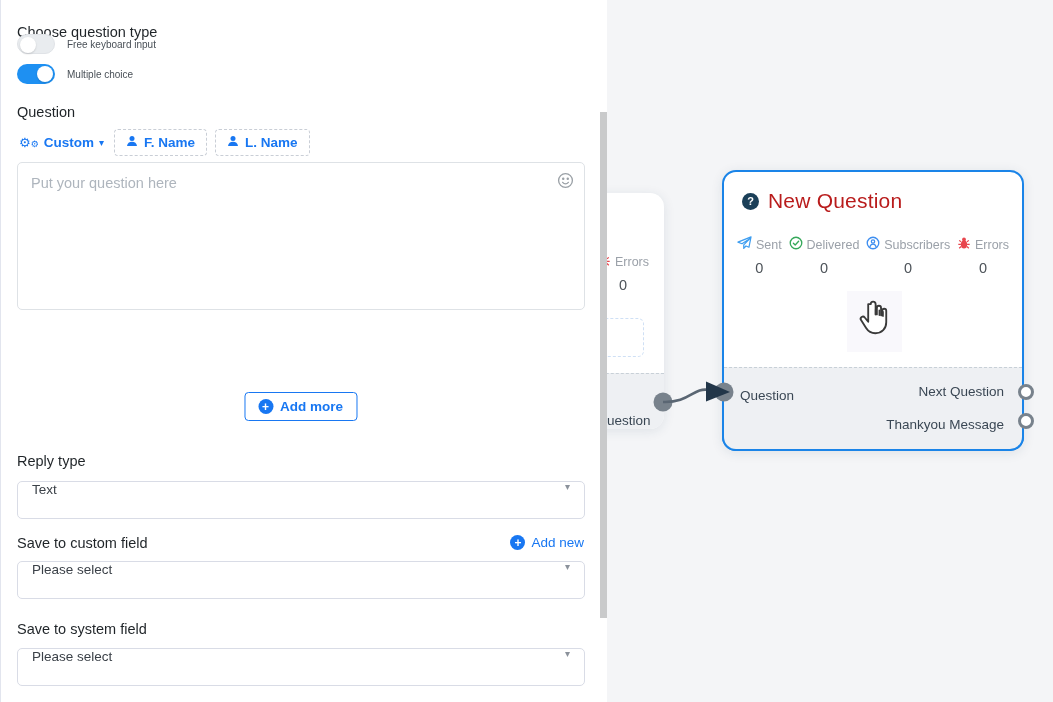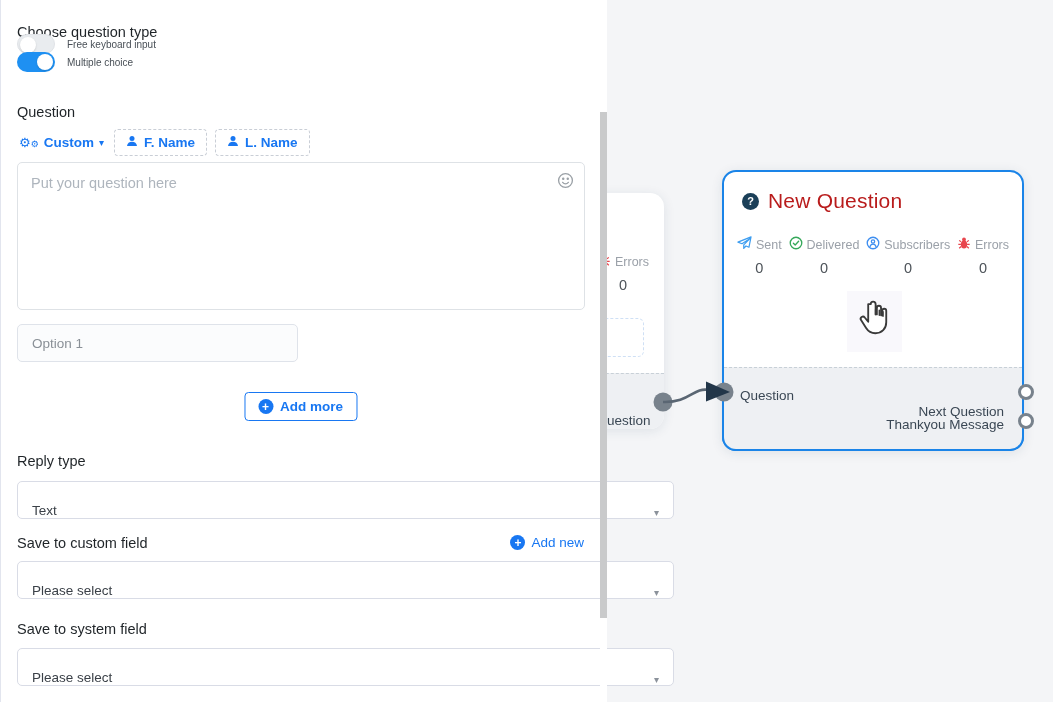--- a/index.html
+++ b/index.html
@@ -34,21 +34,21 @@
   .stat-value { margin-top:7px; font-size:14.5px; color:#4d5359; }
 
   .cursor-pad { position:absolute; left:123px; top:119px; width:55px; height:61px; background:#f9f8fc;
       display:flex; align-items:center; justify-content:center; }
 
   .node-main .node-footer { position:absolute; left:-2px; right:-2px; bottom:-2px; top:195px;
       background:#eef0f3; border:2px solid #1a84e8; border-top:none; border-radius:0 0 14px 14px; }
   .dash-sep { position:absolute; left:0; right:0; top:195px; border-top:1px dashed #c8d0d7; }
   .port-label { position:absolute; font-size:13.5px; color:#3a4754; }
   .lbl-in   { left:16px;  top:216px; }
-  .lbl-out1 { right:18px; top:232px; }
+  .lbl-out1 { right:18px; top:212px; }
   .lbl-out2 { right:18px; top:245px; }
   .out-port { position:absolute; right:-12px; width:16px; height:16px; border-radius:50%;
       background:#fff; border:3px solid #78828c; z-index:3; }
   .out-port-1 { top:212px; }
   .out-port-2 { top:241px; }
 
   .edge-svg { position:absolute; left:600px; top:350px; width:180px; height:90px; z-index:2; overflow:visible; }
 
   
   .panel { position:absolute; left:0; top:0; width:600px; height:702px; background:#fff; z-index:5;
@@ -83,22 +83,22 @@
   .opt-input::placeholder { color:#8a9097; }
   .opt-1 { left:16px;  width:281px; }
   .opt-2 { left:305px; width:273px; }
 
   .add-more { position:absolute; top:392px; left:50%; transform:translateX(-50%); display:flex; align-items:center;
       gap:7px; border:1px solid #1877f2; border-radius:4px; background:#fff; color:#1877f2; font-size:13.5px;
       font-weight:600; padding:6px 13px; cursor:pointer; font-family:inherit; }
   .plus-circle { width:15px; height:15px; border-radius:50%; background:#1877f2; color:#fff; font-size:12px;
       font-weight:bold; display:flex; align-items:center; justify-content:center; line-height:1; }
 
-  .select { position:absolute; left:16px; width:657px; height:38px; border:1px solid #d9dce6; border-radius:5px;
-      background:#fff; display:flex; align-items:flex-end; justify-content:space-between; padding:0 14px;
+  .select { position:absolute; left:16px; width:568px; height:38px; border:1px solid #d9dce6; border-radius:5px;
+      background:#fff; display:flex; align-items:flex-start; justify-content:space-between; padding:0 14px;
       font-size:13.5px; color:#3b4148; cursor:pointer; }
   .select .caret { color:#8b929b; }
   .addnew-link { position:absolute; right:16px; display:flex; align-items:center; gap:6px; color:#1877f2;
       font-size:13.5px; cursor:pointer; }
 
   
   .scrollbar { position:absolute; left:600px; top:0; bottom:0; width:7px; background:#fff; z-index:6; }
   .scroll-thumb { position:absolute; left:0; top:112px; width:7px; height:506px; background:#c9cacb; cursor:pointer; }
 </style>
 </head>
@@ -217,21 +217,21 @@
 <div class="panel">
 
   <div class="sec-label" style="top:24px">Choose question type</div>
 
   <div class="toggle-row" style="top:34px">
     <span class="toggle off">
         <span class="knob"></span>
       </span>
     <span class="toggle-label">Free keyboard input</span>
   </div>
-  <div class="toggle-row" style="top:52px">
+  <div class="toggle-row" style="top:64px">
     <span class="toggle on">
         <span class="knob"></span>
       </span>
     <span class="toggle-label">Multiple choice</span>
   </div>
 
   <div class="sec-label" style="top:104px">Question</div>
 
   <div class="chips-row">
     <span class="custom-btn">
@@ -264,21 +264,20 @@
     <span class="smiley">
       <svg width="17" height="17" viewBox="0 0 18 18" fill="none" stroke="#9aa0a6" stroke-width="1.4">
           <circle cx="9" cy="9" r="7.3"></circle>
           <circle cx="6.6" cy="7.2" r="0.6" fill="#9aa0a6"></circle>
           <circle cx="11.4" cy="7.2" r="0.6" fill="#9aa0a6"></circle>
           <path d="M6 11c.8 1 1.8 1.5 3 1.5S11.2 12 12 11" stroke-linecap="round"></path>
         </svg>
     </span>
   </div>
 
-  <input class="opt-input opt-1" placeholder="Option 1" style="">
 
   <button class="add-more">
     <span class="plus-circle">+</span>
     <span>Add more</span>
   </button>
 
   <div class="sec-label" style="top:453px">Reply type</div>
   <div class="select" style="top:481px">
     <span>Text</span>
     <span class="caret">▾</span>

